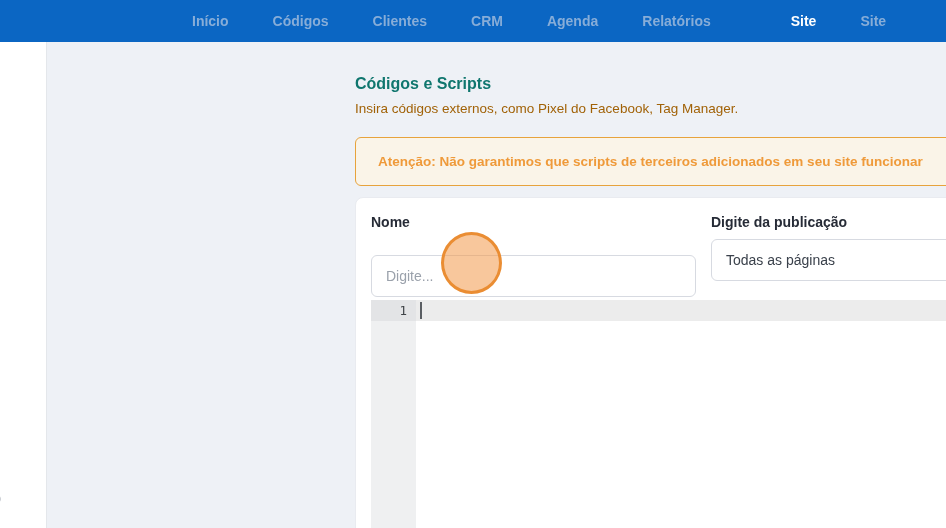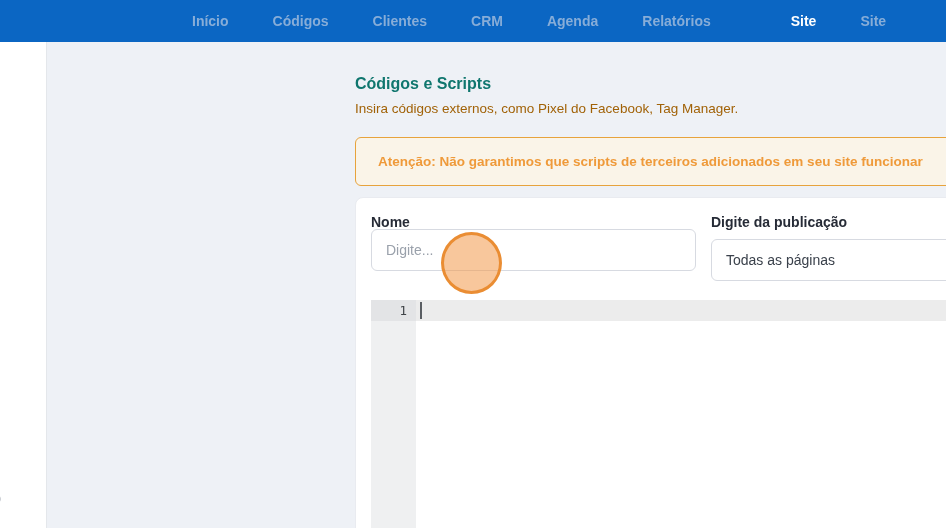--- a/index.html
+++ b/index.html
@@ -69,21 +69,21 @@
     border-radius: 8px;
   }
   .field-label {
     position: absolute; top: 214px;
     font-size: 14px; font-weight: bold; color: #262b36;
   }
   .label-name { left: 371px; }
   .label-publication { left: 711px; }
 
   .name-input {
-    position: absolute; left: 371px; top: 229px; width: 325px; height: 42px;
+    position: absolute; left: 371px; top: 255px; width: 325px; height: 42px;
     border: 1px solid #d7dae1; border-radius: 6px;
     background: #ffffff;
     font-family: "Liberation Sans", sans-serif;
     font-size: 14px; color: #3a414b;
     padding: 0 14px; outline: none;
   }
   .name-input::placeholder { color: #9aa1ab; opacity: 1; }
 
   .publication-select {
     position: absolute; left: 711px; top: 239px; width: 282px; height: 42px;

